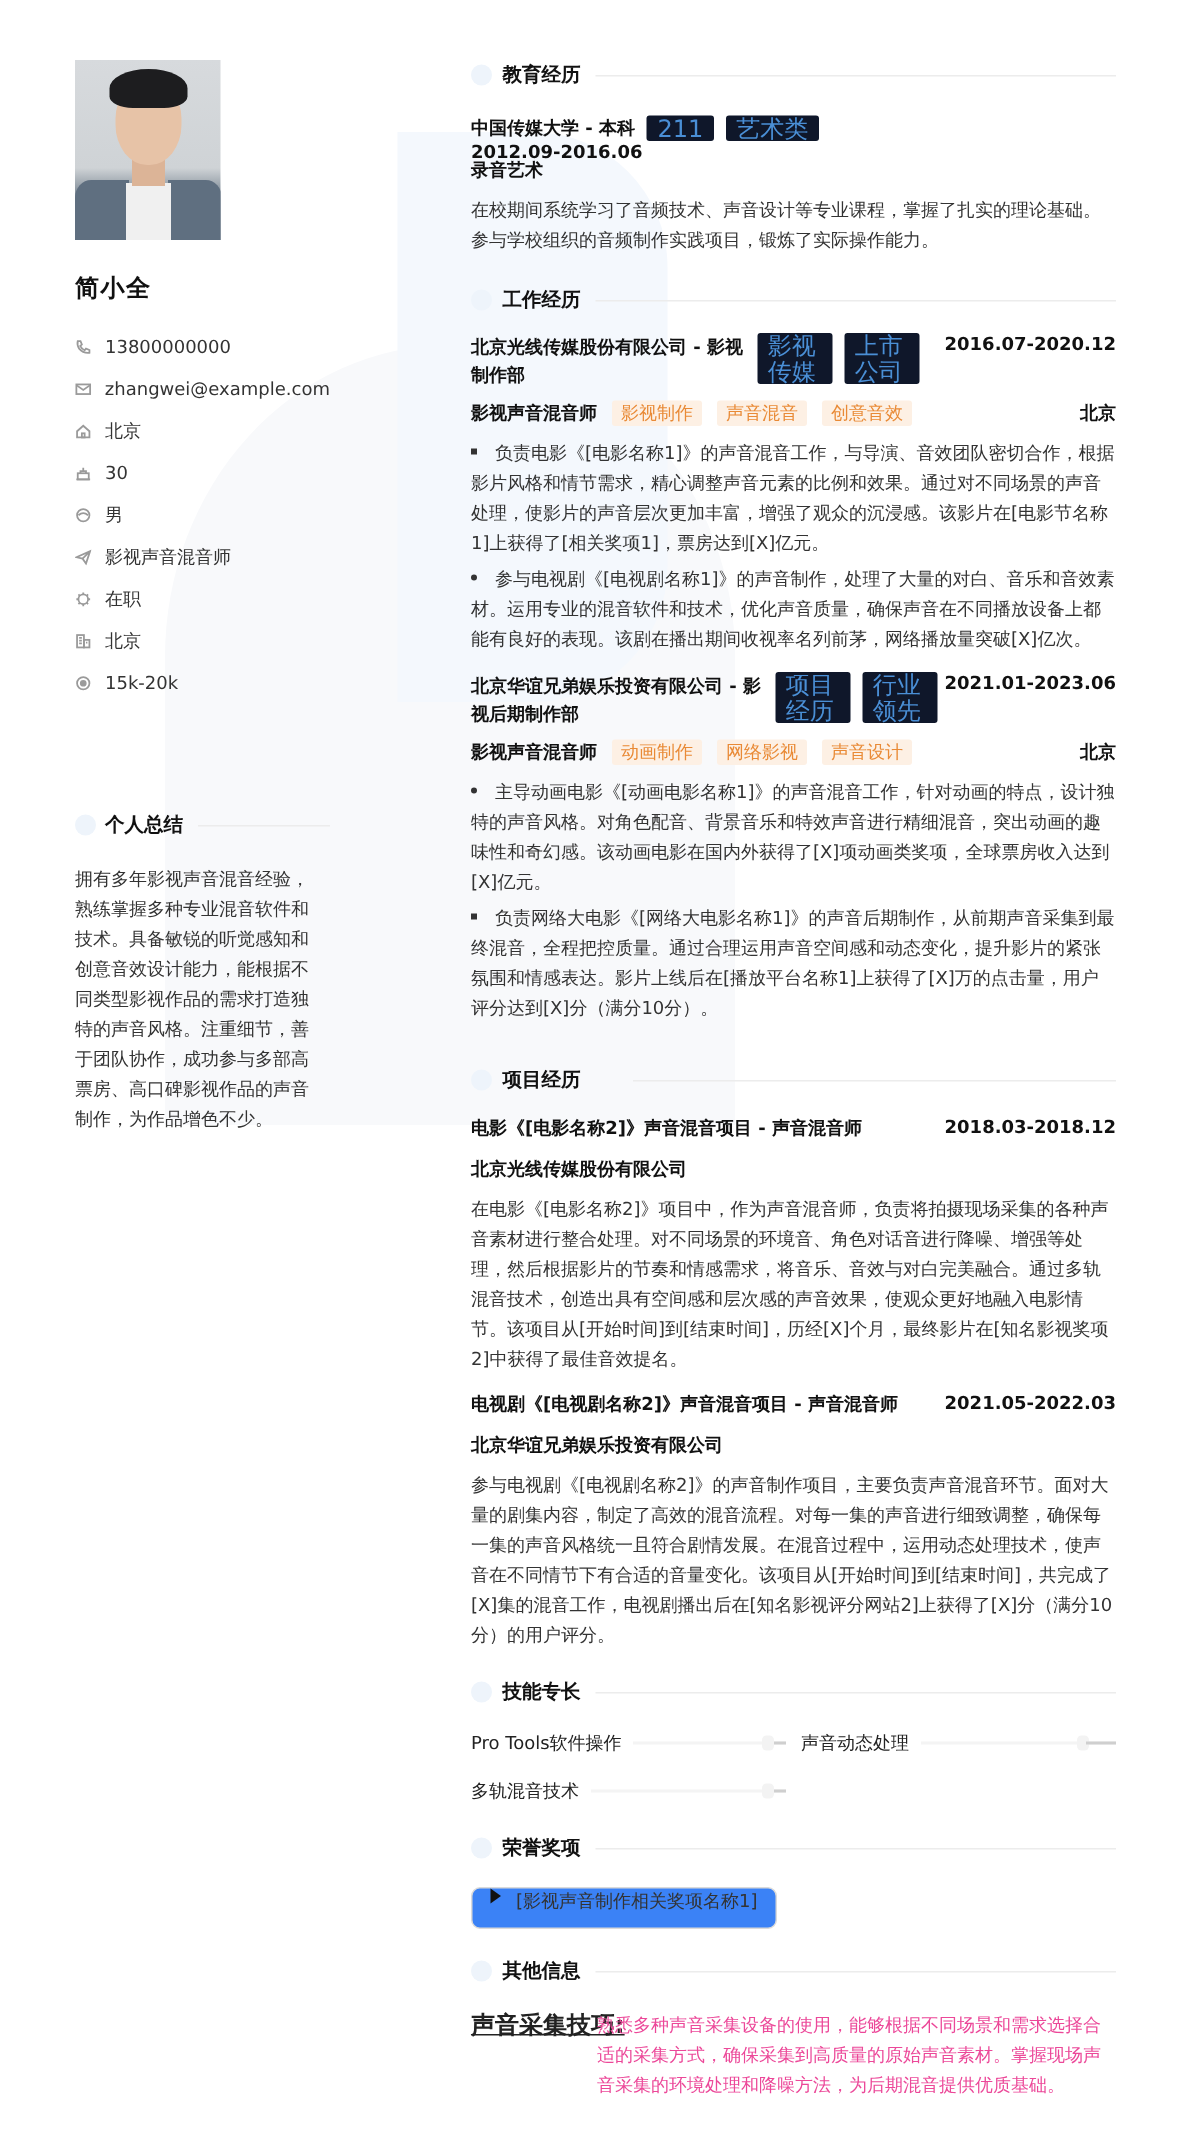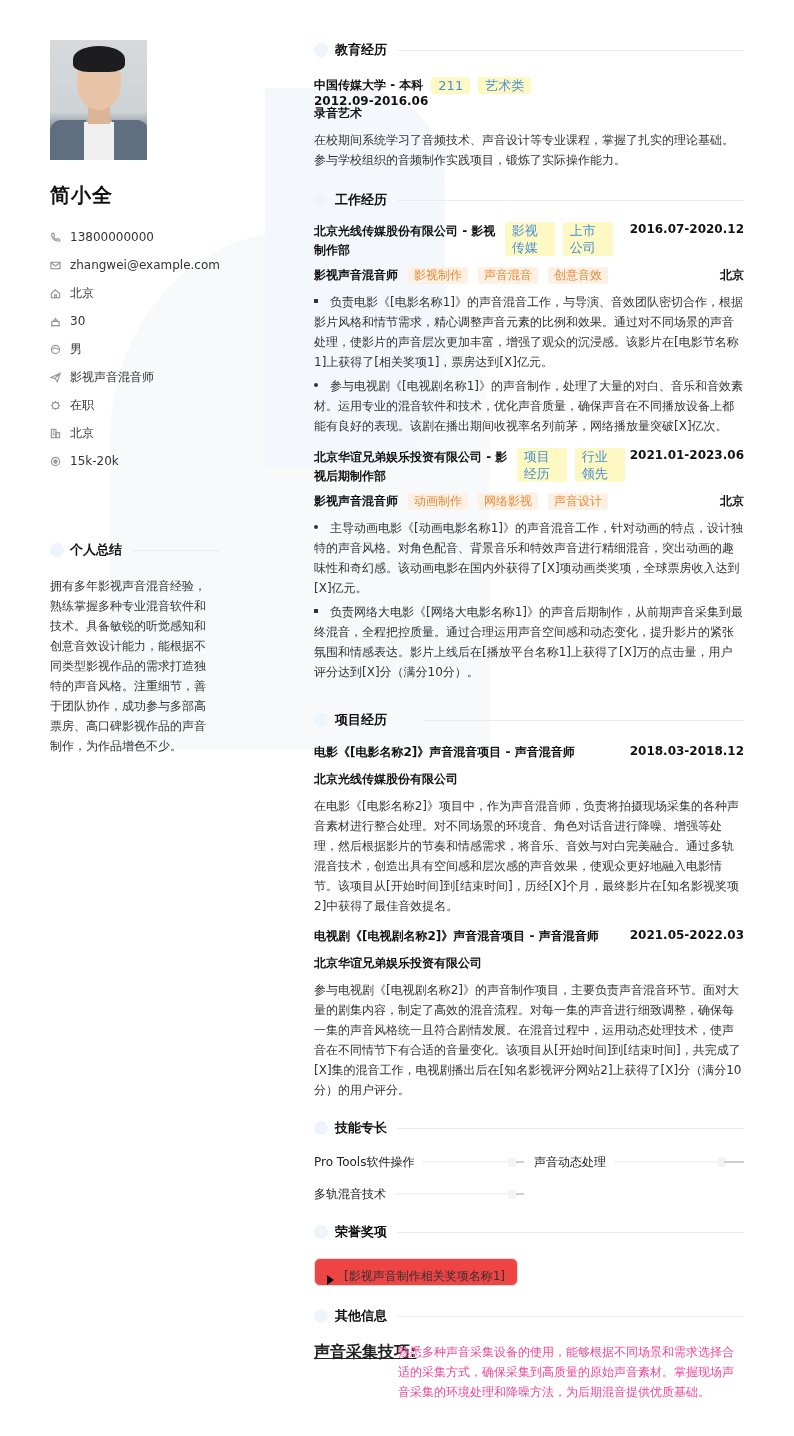--- a/index.html
+++ b/index.html
@@ -23,56 +23,56 @@
     width: 97px; height: 120px; background: linear-gradient(180deg, #d7dadd 0%, #cfd3d6 60%, #6c7a88 78%, #5c6a78 100%);
     position: relative; overflow: hidden;
   }
   .photo .face { position: absolute; left: 27px; top: 14px; width: 44px; height: 56px; border-radius: 45% 45% 48% 48%; background: #e7c3a7; }
   .photo .hair { position: absolute; left: 23px; top: 6px; width: 52px; height: 26px; border-radius: 50% 50% 30% 30%; background: #1d1d1f; }
   .photo .neck { position: absolute; left: 38px; top: 66px; width: 22px; height: 18px; background: #dcb497; }
   .photo .shirt { position: absolute; left: 34px; top: 82px; width: 30px; height: 38px; background: #f0f0f0; }
   .photo .jacket-l { position: absolute; left: 0; top: 80px; width: 36px; height: 40px; background: #5f6f80; border-radius: 30% 0 0 0; }
   .photo .jacket-r { position: absolute; left: 62px; top: 80px; width: 36px; height: 40px; background: #5f6f80; border-radius: 0 30% 0 0; }
 
-  .name { font-size: 20px; font-weight: bold; margin-top: 22px; color: #111; letter-spacing: 1px; }
+  .name { font-size: 16px; font-weight: bold; margin-top: 22px; color: #111; letter-spacing: 1px; }
   .info-list { margin-top: 14px; }
   .info-item { display: flex; align-items: center; height: 28px; font-size: 12px; color: #333; }
   .info-item .ico { width: 20px; color: #999; font-size: 11px; display: inline-flex; align-items: center; }
   .info-item svg { width: 11px; height: 11px; stroke: #9a9a9a; fill: none; stroke-width: 1.3; }
 
   .summary-head { position: absolute; left: 50px; top: 541px; width: 170px; display: flex; align-items: center; }
   .sec-dot { width: 14px; height: 14px; border-radius: 50%; background: #eef4fb; margin-right: 6px; flex: none; }
   .sec-title { font-size: 13px; font-weight: bold; color: #111; white-space: nowrap; }
   .sec-line { flex: 1; height: 1px; background: #ececec; margin-left: 10px; }
   .summary-text { position: absolute; left: 50px; top: 576px; width: 165px; font-size: 12px; line-height: 20px; color: #333; }
 
   
   .right { position: absolute; left: 314px; top: 40px; width: 430px; }
   .section-head { display: flex; align-items: center; height: 20px; margin-left: 0; position: relative; }
   .section-head .sec-dot { position: absolute; left: 0; top: 3px; }
   .section-head .sec-title { margin-left: 21px; }
 
   .row { display: flex; align-items: flex-start; justify-content: space-between; }
   .bold { font-weight: bold; color: #111; font-size: 12px; }
   .date { font-weight: bold; font-size: 12px; color: #111; white-space: nowrap; }
-  .tag-blue { display: inline-block; background: #fef9c3; color: #4a8fd6; font-size: 13px; padding: 0 7px; line-height: 17px; margin-left: 8px; border-radius: 2px; }
+  .tag-blue { display: inline-block; background: #0f172a; color: #4a8fd6; font-size: 16px; padding: 0 7px; line-height: 17px; margin-left: 8px; border-radius: 2px; }
   .tag-orange { display: inline-block; background: #fdf0e4; color: #e98a36; font-size: 12px; padding: 0 6px; line-height: 17px; margin-left: 10px; border-radius: 2px; }
   .para { font-size: 12px; line-height: 20px; color: #333; }
   .bullet { position: relative; padding-left: 0; text-indent: 0; }
   .bullet .dot { display: inline-block; width: 4px; height: 4px; background: #333; vertical-align: middle; margin: 0 12px 3px 0; }
 
   .skill-row { display: flex; align-items: center; height: 20px; }
   .skill { display: flex; align-items: center; width: 210px; margin-right: 10px; }
   .skill-label { font-size: 12px; color: #222; white-space: nowrap; }
   .slider { flex: 1; position: relative; height: 10px; margin-left: 8px; }
   .slider .track { position: absolute; left: 0; right: 0; top: 4px; height: 2px; background: #f4f4f4; }
   .slider .knob { position: absolute; top: 0; width: 8px; height: 10px; background: #f3f3f3; border-radius: 3px; }
   .slider .rest { position: absolute; top: 4px; right: 0; height: 2px; background: #cfcfcf; }
 
-  .award-btn { display: inline-flex; align-items: flex-end; height: 28px; border: 1px solid #dadada; border-radius: 6px; padding: 0 12px; font-size: 12px; color: #333; background: #ef4444; }
+  .award-btn { display: inline-flex; align-items: flex-start; height: 28px; border: 1px solid #dadada; border-radius: 6px; padding: 0 12px; font-size: 12px; color: #333; background: #3b82f6; }
   .award-btn .tri { width: 0; height: 0; border-left: 7px solid #111; border-top: 5px solid transparent; border-bottom: 5px solid transparent; margin-right: 10px; }
 
   .other-row { display: flex; }
   .other-key { font-weight: bold; font-size: 16px; white-space: nowrap; width: 84px; line-height: 20px; text-decoration: underline; }
   .other-val { flex: 1; font-size: 12px; line-height: 20px; color: #ec4899; }
 </style>
 </head>
 <body>
 
 <div class="bg-shape-1"></div>

